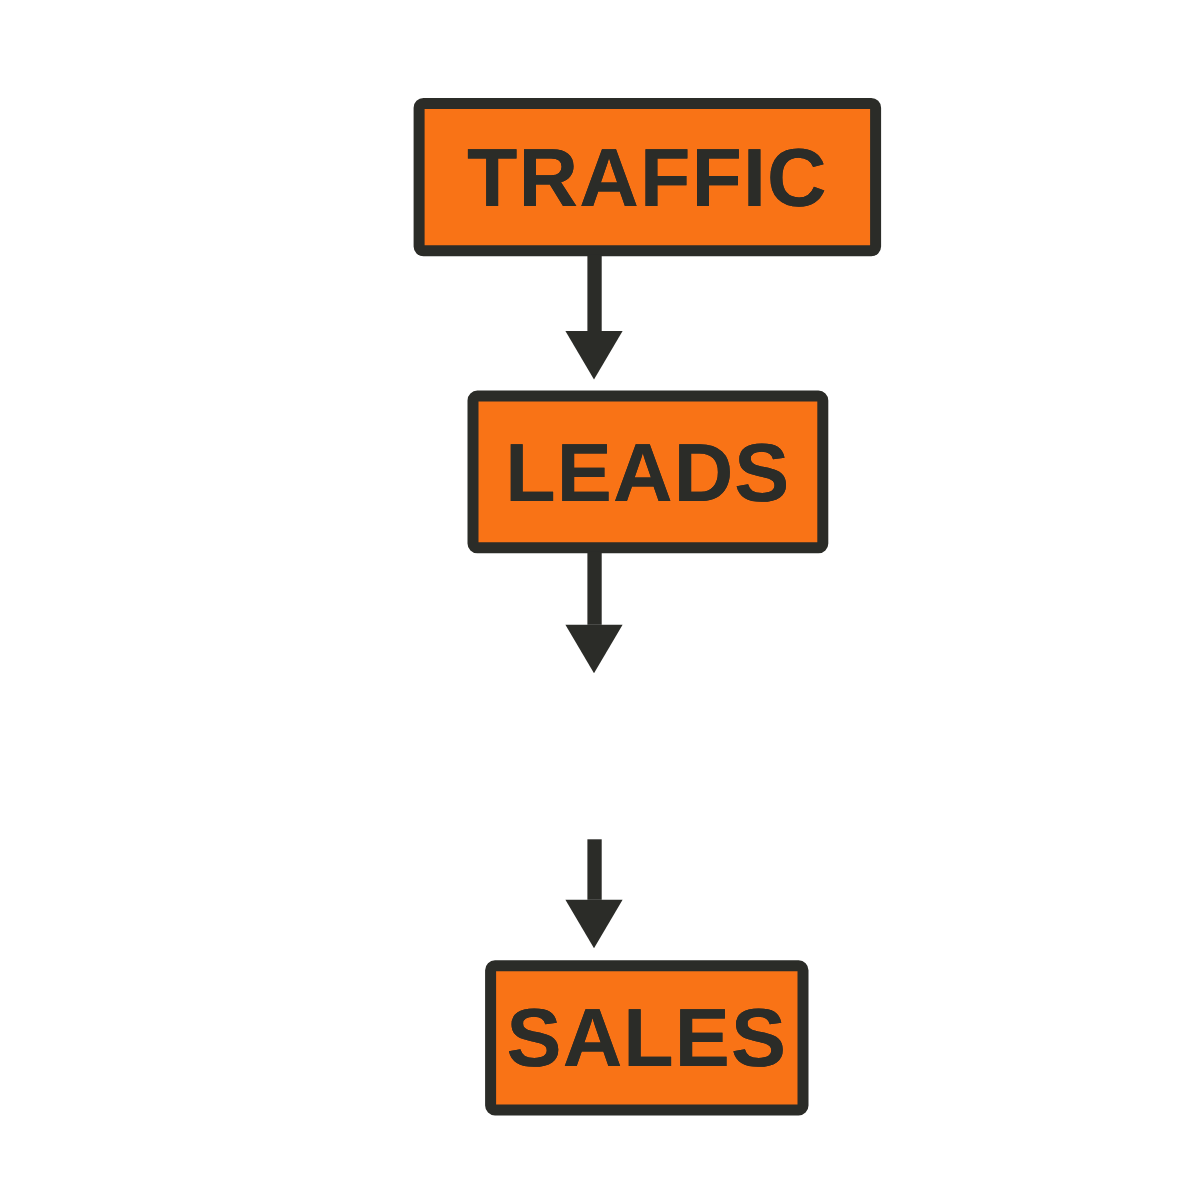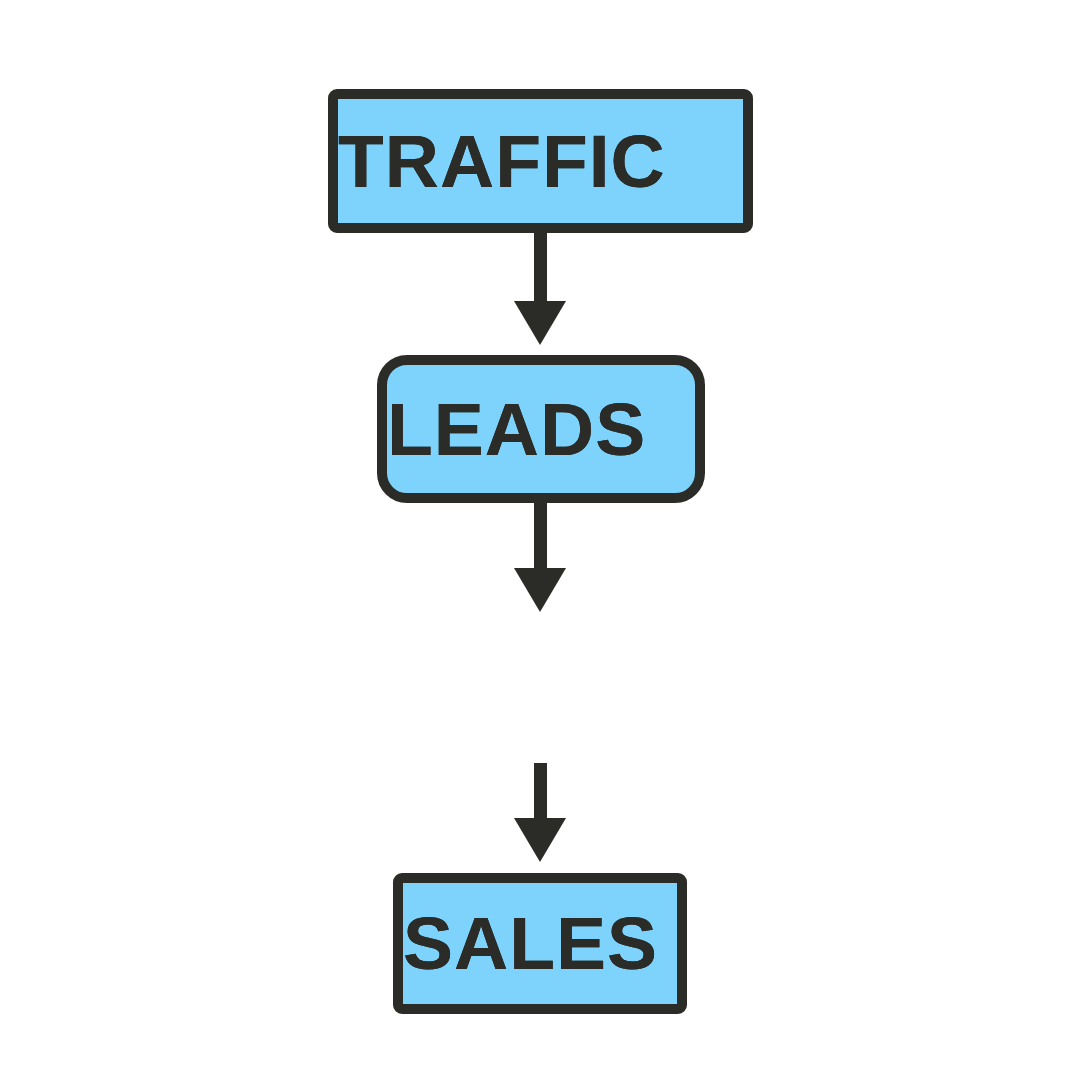--- a/index.html
+++ b/index.html
@@ -16,38 +16,40 @@
     position: relative;
     width: 1080px;
     height: 1080px;
     background: #ffffff;
   }
 
   .flow-node {
     position: absolute;
     border: 10px solid #2b2c28;
     border-radius: 9px;
-    background: #7dd3fc;
+    background: #f97316;
     display: flex;
     align-items: center;
+    justify-content: center;
+    margin-left: 48px;
   }
 
   .flow-node .label {
     font-weight: bold;
     font-size: 75px;
     letter-spacing: 1px;
     color: #2b2c28;
     line-height: 1;
     white-space: nowrap;
     
     text-shadow: 0 0 0.5px #2b2c28;
   }
 
   #node-traffic { left: 328px; top:  89px; width: 425px; height: 144px; }
-  #node-leads   { left: 377px; top: 355px; width: 328px; height: 148px; border-radius: 30px; }
+  #node-leads   { left: 377px; top: 355px; width: 328px; height: 148px; }
   #node-calls   { left: 390px; top: 623px; width: 300px; height: 142px; }
   #node-sales   { left: 393px; top: 873px; width: 294px; height: 141px; }
 
   .flow-arrow {
     position: absolute;
     left: 514px;            
     width: 52px;
     display: flex;
     flex-direction: column;
     align-items: center;

